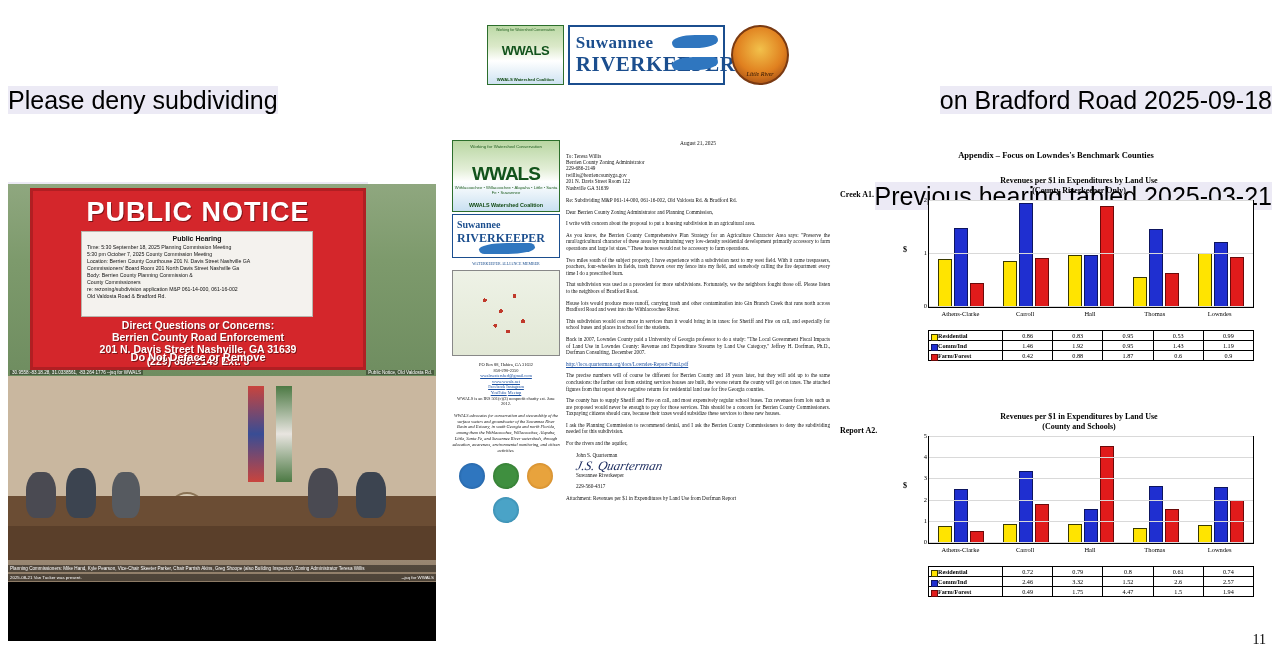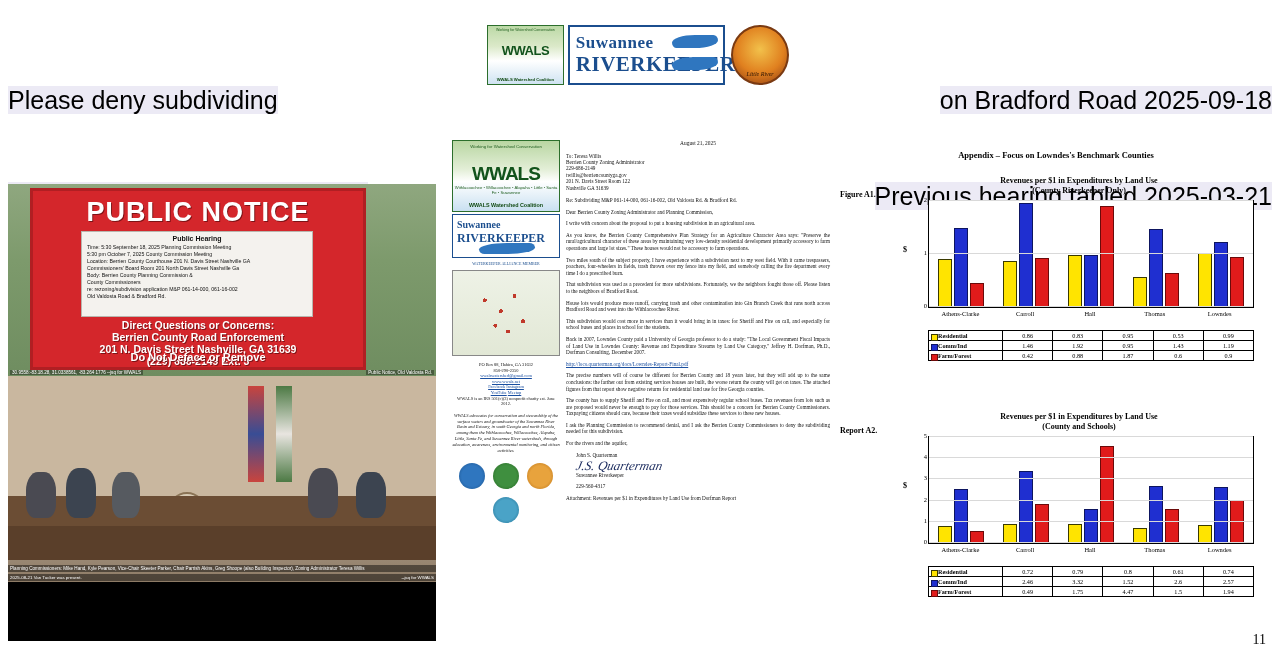--- a/index.html
+++ b/index.html
@@ -390,21 +390,21 @@
     <p style="margin-left:10px">John S. Quarterman</p>
     <div class="sig">J.S. Quarterman</div>
     <p style="margin-left:10px">Suwannee Riverkeeper</p>
     <p style="margin-left:10px">229-560-4317</p>
     <p>Attachment: Revenues per $1 in Expenditures by Land Use from Dorfman Report</p>
   </div>
 
   <div class="appx">
     <div class="appx-title">Appendix – Focus on Lowndes's Benchmark Counties</div>
 
-    <div class="figlabel" style="top:40px;">Figure A1.</div>
+    <div class="figlabel" style="top:40px;">Creek A1.</div>
     <div class="chart-block" style="top:26px;">
       <div class="chart-title">
           <div>Revenues per $1 in Expenditures by Land Use</div>
           <div>(County Riverkeeper Only)</div>
         </div>
       <div class="plot">
         <div class="yaxis-label">$</div>
         <div>
             <div class="group" style="left: 0px; width: 64.8px; height: 106px;">
               <div class="bar b1" style="height: 45.58px;"></div>

